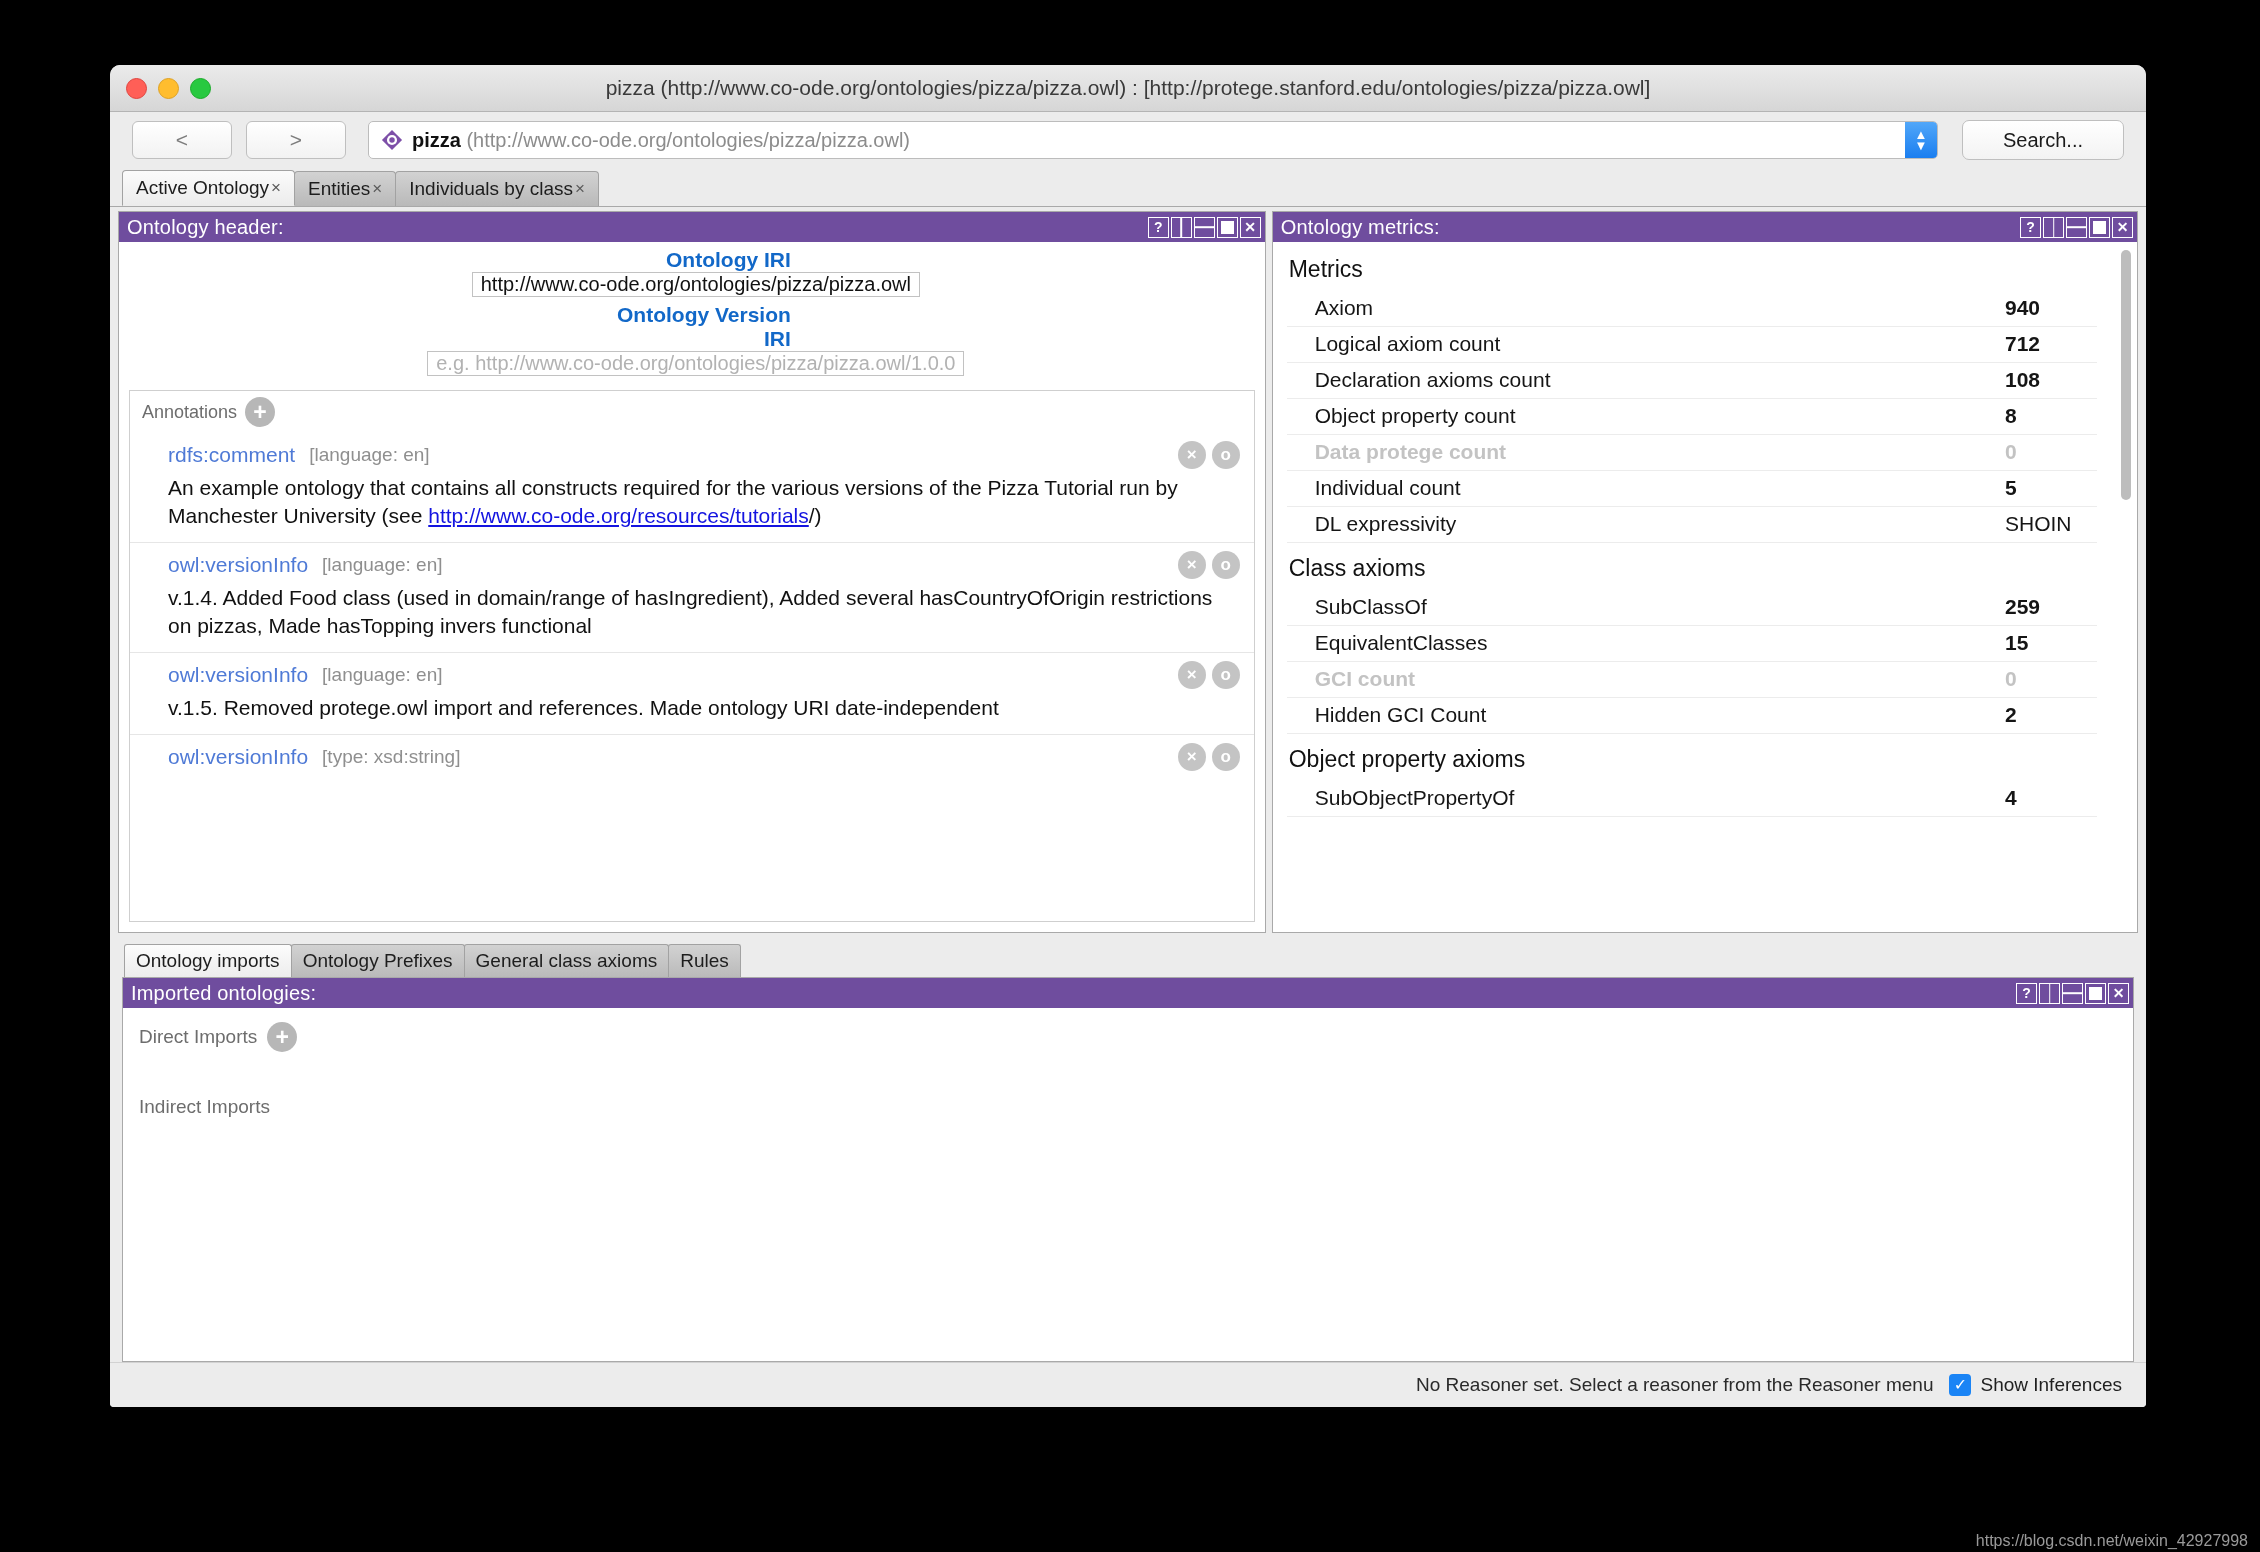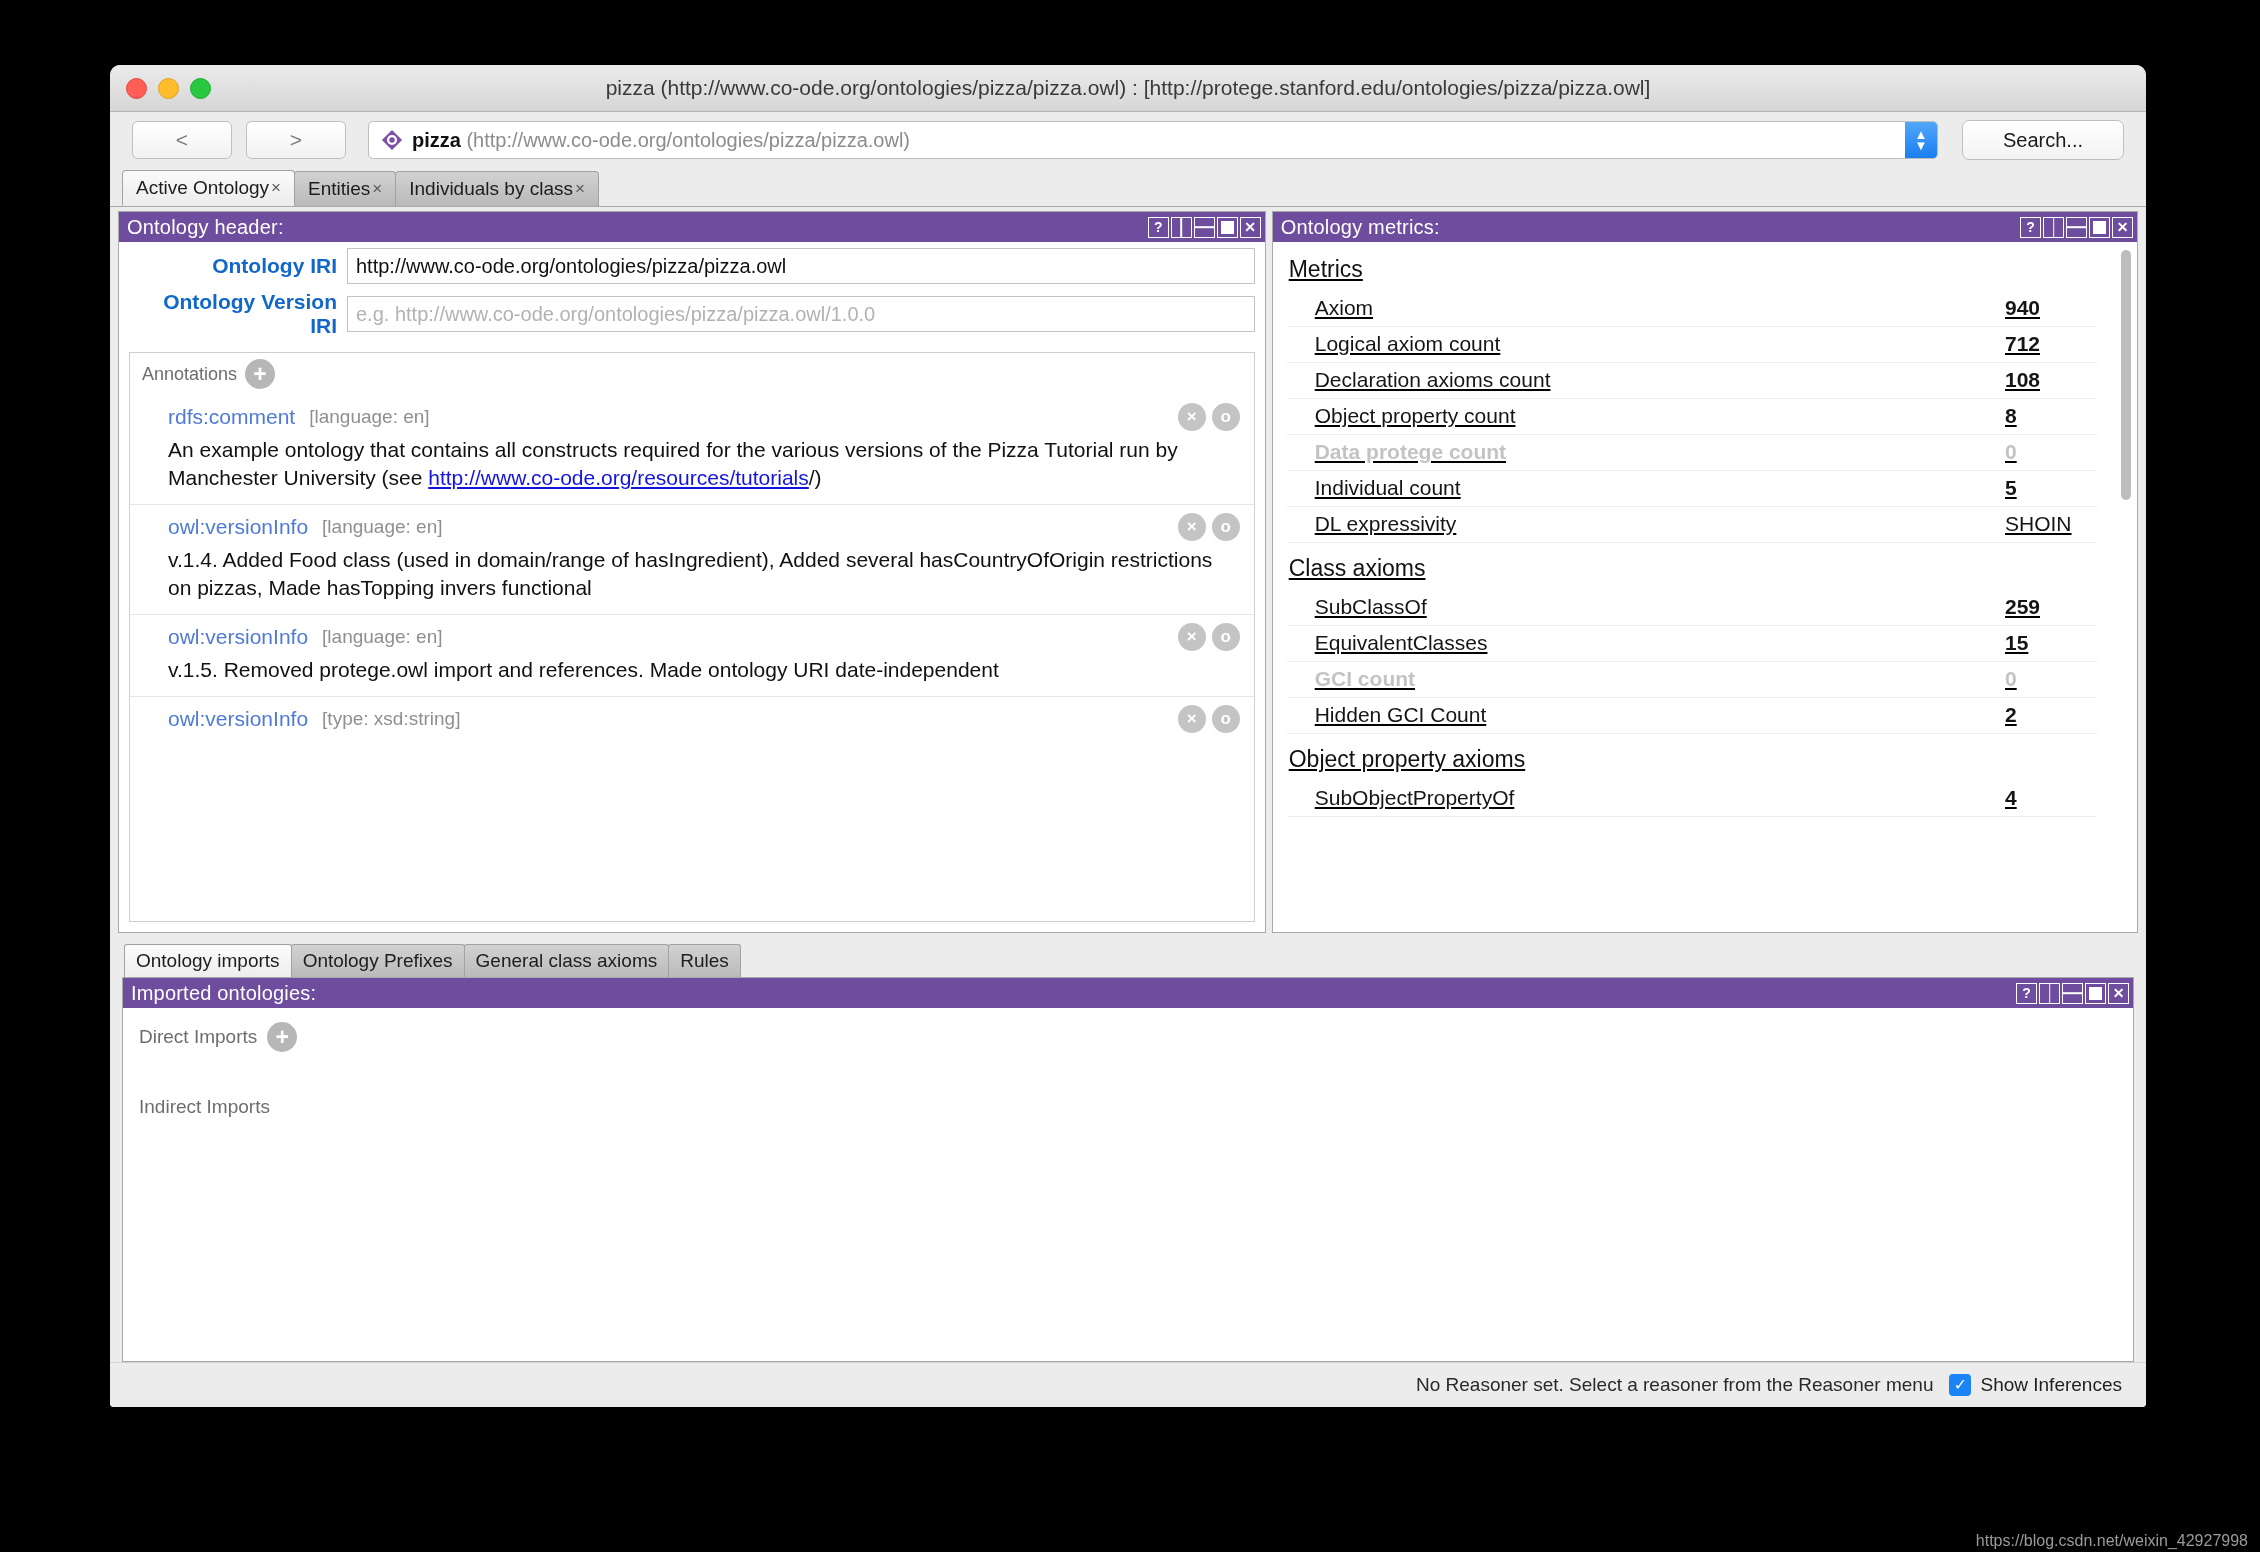--- a/index.html
+++ b/index.html
@@ -207,20 +207,21 @@
     content: ""; position: absolute; left: 3px; top: 3px; right: 3px; bottom: 3px;
     background: #fff;
   }
 
   
   .oh-body { flex: 1; background: #fff; display: flex; flex-direction: column; min-height: 0; }
   .iri-row {
     display: flex;
     align-items: center;
     padding: 6px 10px 0 18px;
+    flex-direction: column;
   }
   .iri-label {
     width: 200px;
     text-align: right;
     color: #1268c8;
     font-weight: bold;
     font-size: 21px;
     padding-right: 10px;
     flex: 0 0 auto;
   }
@@ -296,21 +297,20 @@
     flex: 1; background: #ffffff;
     overflow: hidden;
     position: relative;
     padding: 2px 0 0 0;
     display: flex;
   }
   .metrics-scroll {
     flex: 1;
     padding: 8px 22px 0 14px;
     overflow: hidden;
-    text-decoration: underline;
   }
   .m-section {
     font-size: 23px;
     color: #111;
     margin: 12px 0 8px 2px;
   }
   .m-section.first { margin-top: 4px; }
   .m-row {
     display: flex;
     justify-content: space-between;

